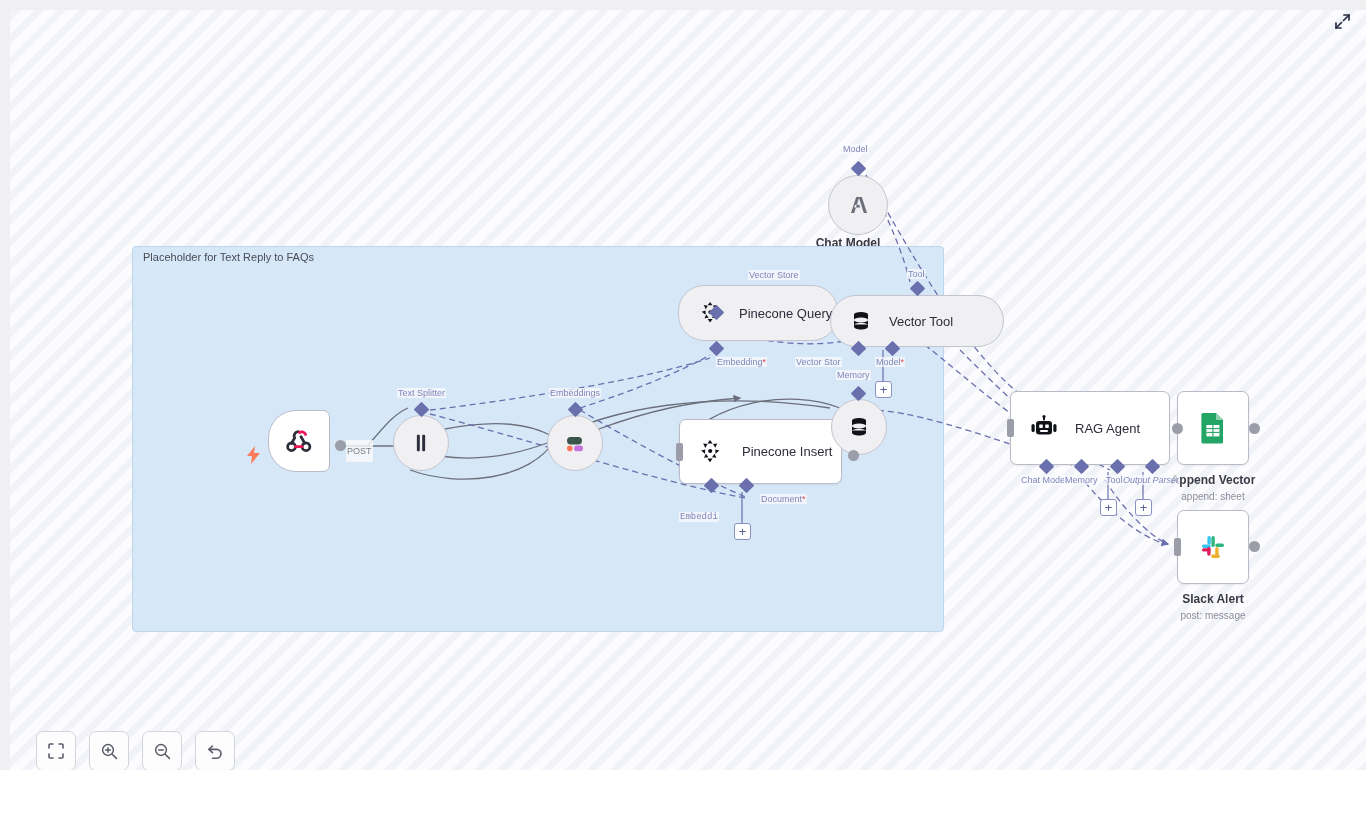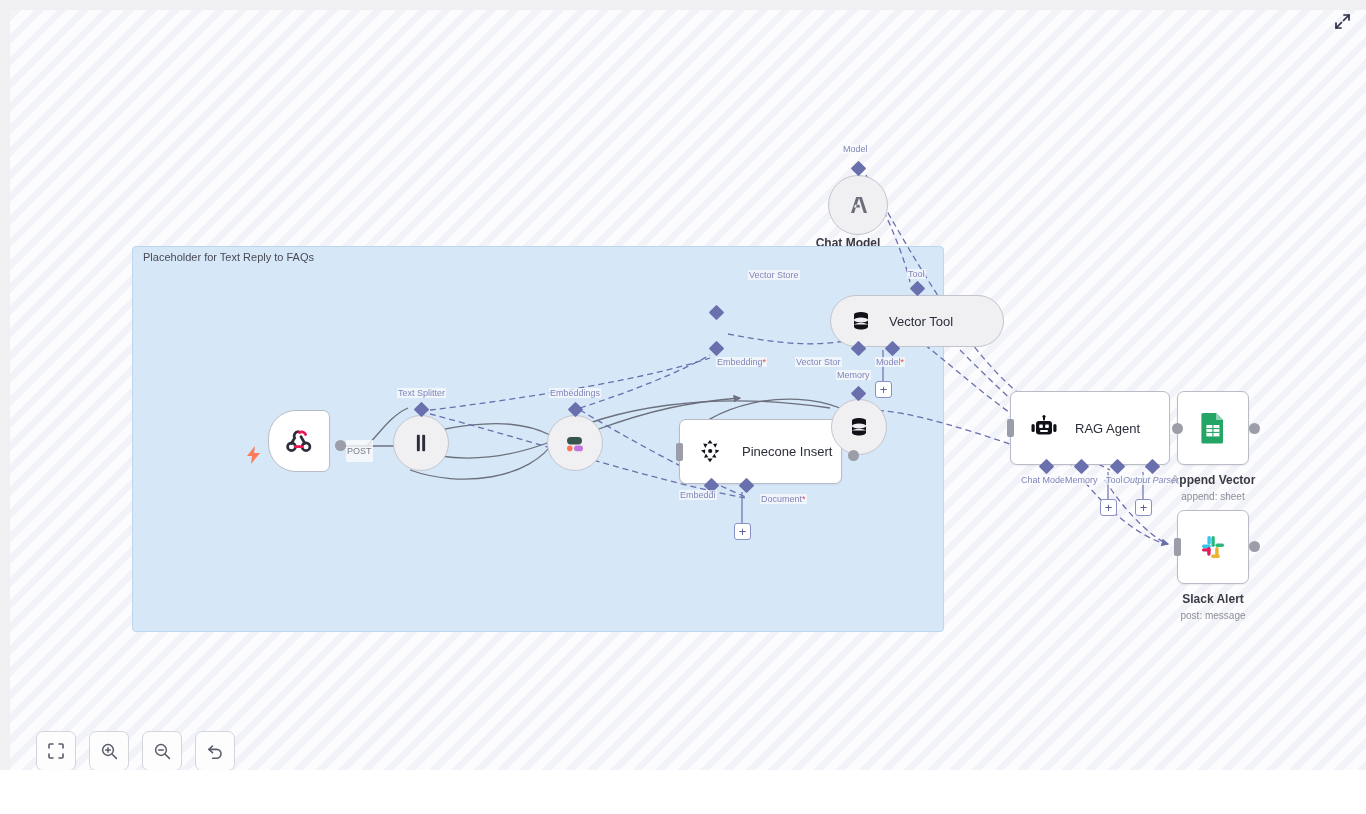--- a/index.html
+++ b/index.html
@@ -275,21 +275,21 @@
           <path d="M18.4 18.8 l-4.4 -.6 2.5 -3.5 z"></path>
           <path d="M12 23.2 l-2.6 -3.6 h5.2 z"></path>
           <circle cx="12.2" cy="12" r="2.1"></circle>
         </g>
       </svg>
       <span style="font-size:13px; color:#2b2d3a; margin-left:18px;">Pinecone Insert</span>
     </div>
     <div class="port-bar" style="left:666px; top:433px;"></div>
     <div class="diamond" style="left:696px; top:470px;"></div>
     <div class="diamond" style="left:731px; top:470px;"></div>
-    <div class="port-label" style="left:669px; top:480px;">
+    <div class="port-label" style="left:669px; top:502px;font-family:Liberation Mono, monospace;">
       <span>Embeddi</span>
     </div>
     <div class="port-label" style="left:708px; top:484px;margin-left:42px;">
       <span>Document</span><span class="req">*</span>
     </div>
     <div class="plus-btn" style="left:724px; top:513px;">+</div>
 
     <div class="node node-circle" style="left:821px; top:389px; width:56px; height:56px;">
       <svg width="24" height="24" viewBox="0 0 24 24">
         <ellipse cx="12" cy="5.6" rx="7" ry="2.7" fill="#111218"></ellipse>
@@ -312,20 +312,36 @@
         <path d="M7 20 L12.2 4 h3.1 L10.2 20 z M10 14.4 h6.2 l-1 -2.6 h-4.2 z" fill="#6b6d78"></path>
         <path d="M17.8 4 L23 20 h-3.2 L14.7 4 z" fill="#6b6d78"></path>
       </svg>
     </div>
     <div class="diamond" style="left:843px; top:153px;"></div>
     <div class="port-label" style="left:832px; top:134px;">
       <span>Model</span>
     </div>
     <div class="node-label" style="left:838px; top:226px;">Chat Model</div>
 
+    <div class="node node-pill" style="left:668px; top:275px; width:160px; height:56px; padding-left:20px;">
+      <svg width="24" height="24" viewBox="0 0 26 26">
+        <g fill="#111218">
+          <path d="M12 1 l2.6 3.6 h-5.2 z"></path>
+          <path d="M5.2 4.4 l4.3 .7 -2.2 3.8 z"></path>
+          <path d="M19.2 4.4 l-1.9 4.4 -2.3 -3.7 z"></path>
+          <path d="M3 11.6 l4.2 -1.2 -.2 4.4 z"></path>
+          <path d="M21.4 11.6 l-3.9 3.2 -.2 -4.4 z"></path>
+          <path d="M6 18.8 l1.9 -4.1 2.5 3.5 z"></path>
+          <path d="M18.4 18.8 l-4.4 -.6 2.5 -3.5 z"></path>
+          <path d="M12 23.2 l-2.6 -3.6 h5.2 z"></path>
+          <circle cx="12.2" cy="12" r="2.1"></circle>
+        </g>
+      </svg>
+      <span style="font-size:13px; color:#2b2d3a; margin-left:16px;">Pinecone Query</span>
+    </div>
     <div class="diamond" style="left:701px; top:297px;"></div>
     <div class="port-label" style="left:738px; top:260px;">
       <span>Vector Store</span>
     </div>
     <div class="diamond" style="left:701px; top:333px;"></div>
     <div class="port-label" style="left:679px; top:347px;margin-left:27px;">
       <span>Embedding</span><span class="req">*</span>
     </div>
 
     <div class="node node-pill" style="left:820px; top:285px; width:174px; height:52px; padding-left:18px;">

